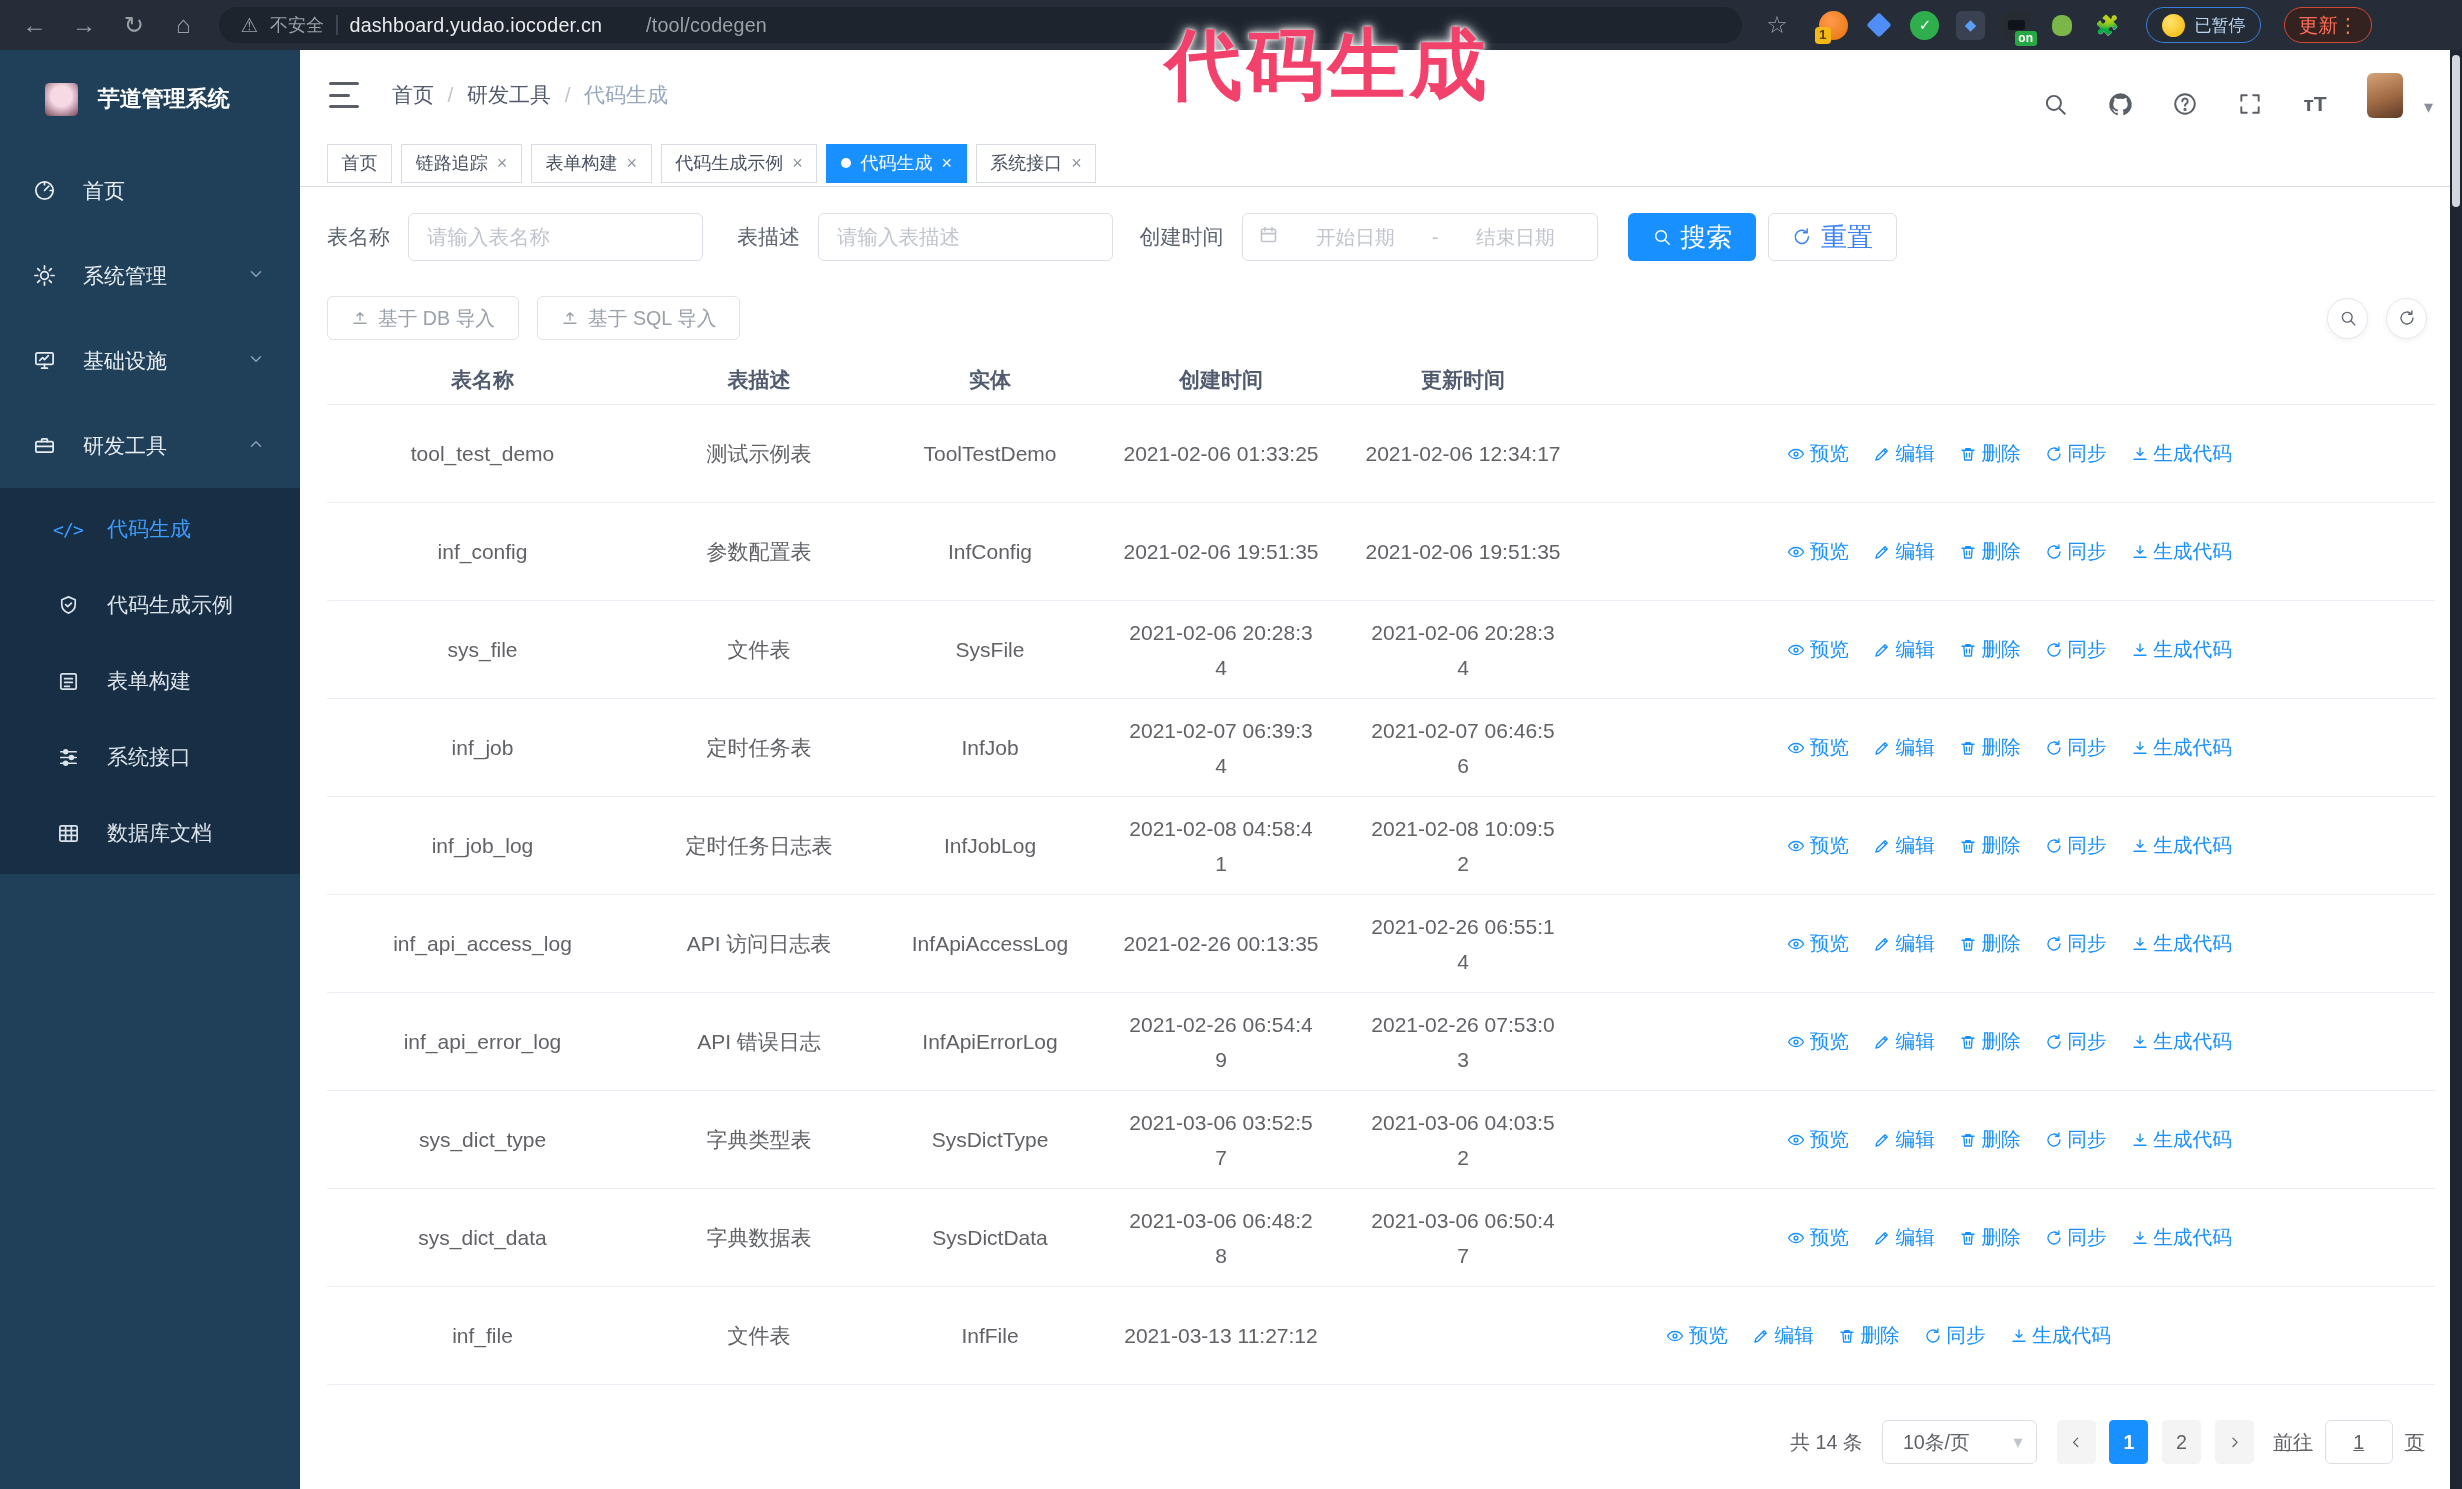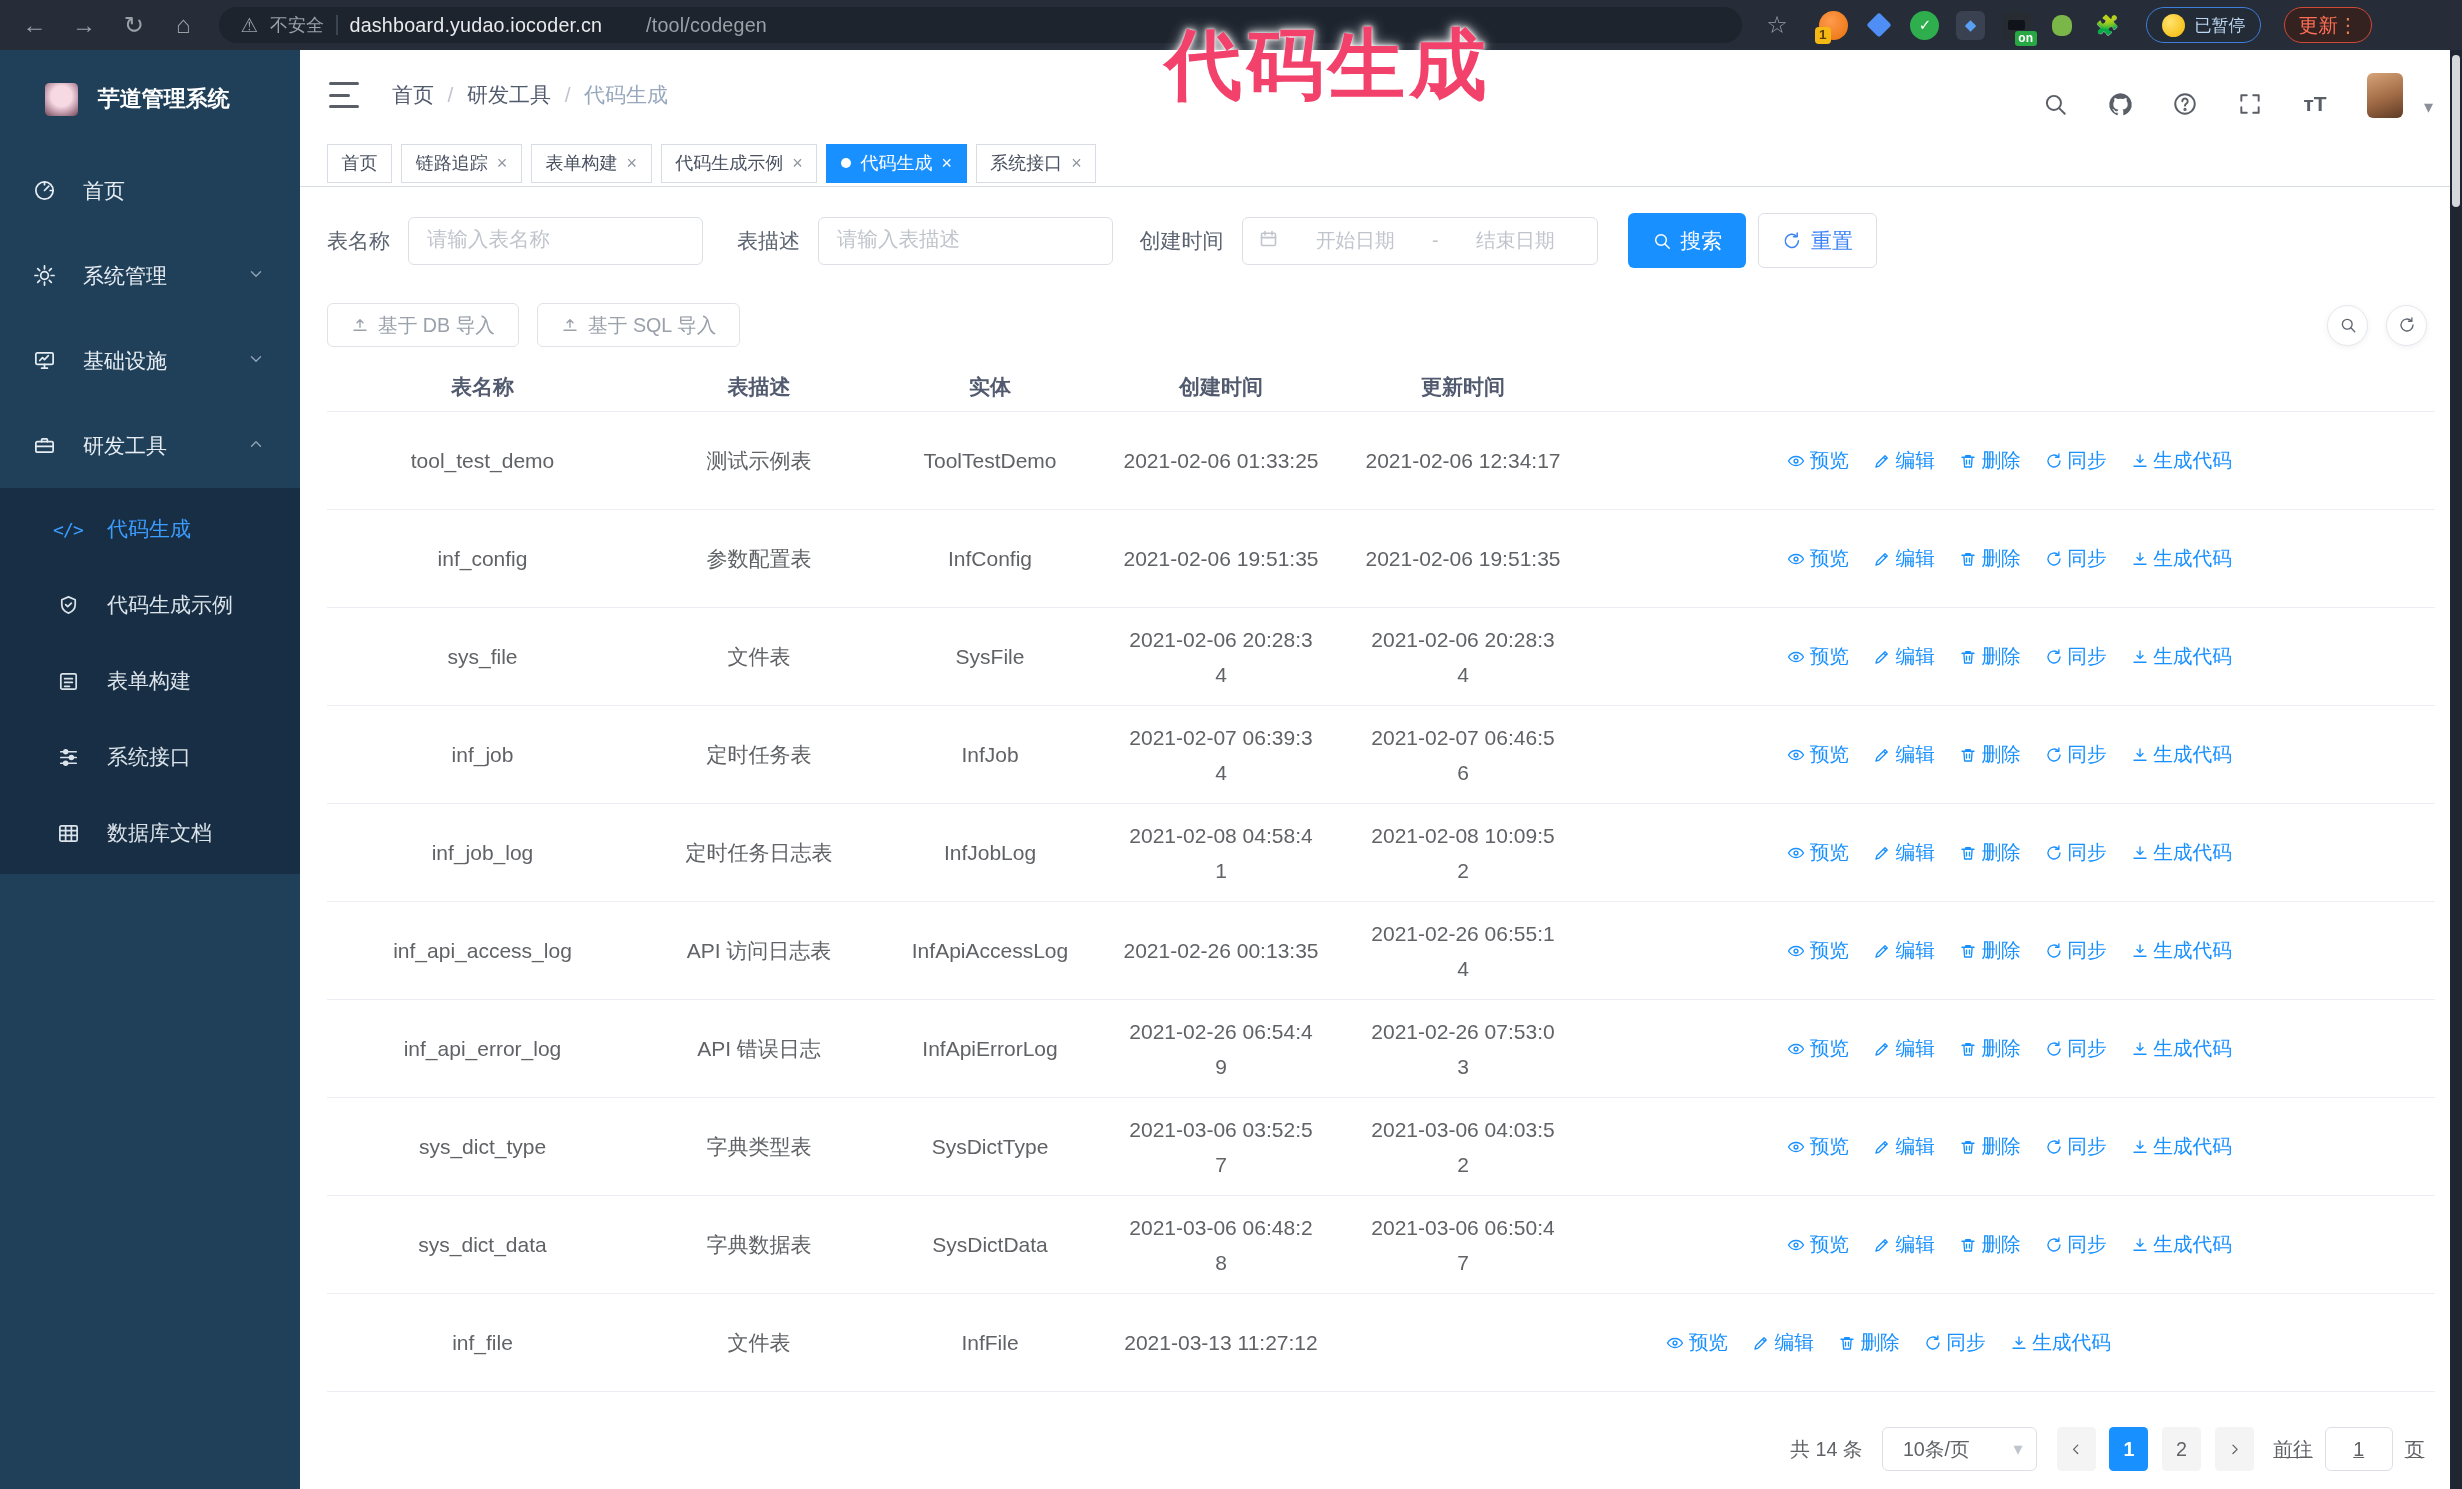--- a/index.html
+++ b/index.html
@@ -62,27 +62,27 @@
   .tag { height:39px; border:1.5px solid #d8dce5; background:#fff; color:#495060; font-size:18px; display:flex; align-items:center; padding:0 13.6px; gap:9px; cursor:pointer; }
   .tag .x { color:#9096a0; font-size:18px; }
   .tag.active { background:#1890ff; border-color:#1890ff; color:#fff; }
   .tag.active .x { color:#fff; }
   .tag-dot { width:10.6px; height:10.6px; border-radius:50%; background:#fff; }
 
   
   .content { flex:1; padding:26px 27px 0 27px; background:#fff; min-width:0; }
   .search-row { display:flex; align-items:center; }
   .f-label { font-size:21px; color:#5b6370; font-weight:500; margin-right:18px; white-space:nowrap; }
-  .inp { width:295px; height:48px; border:1.5px solid #dcdfe6; border-radius:6px; font-size:20.5px; color:#333; padding:0 18px; outline:none; font-family:Liberation Mono, monospace; }
+  .inp { width:295px; height:48px; border:1.5px solid #dcdfe6; border-radius:6px; font-size:20.5px; color:#333; padding:0 18px; outline:none; font-family:Liberation Sans, sans-serif; }
   .inp::placeholder { color:#c0c4cc; }
   .gap45 { width:34px; } .gap35 { width:26.5px; } .gap40 { width:30px; } .gap16 { width:12px; }
   .range { width:356px; height:48px; border:1.5px solid #dcdfe6; border-radius:6px; display:flex; align-items:center; padding:0 15px; gap:10.6px; color:#c0c4cc; font-size:19.7px; }
   .range .ph { flex:1; text-align:center; }
   .range .sep { color:#c0c4cc; }
-  .btn { height:55px; border-radius:6px; font-size:21px; display:inline-flex; align-items:center; justify-content:center; gap:9px; padding:0 23px; cursor:pointer; border:1.5px solid transparent; }
+  .btn { height:48px; border-radius:6px; font-size:26px; display:inline-flex; align-items:center; justify-content:center; gap:9px; padding:0 23px; cursor:pointer; border:1.5px solid transparent; }
   .btn.primary { background:#1890ff; color:#fff; }
   .btn.plain { background:#fff; border-color:#dcdfe6; color:#3b82f6; }
 
   .toolbar-row { margin-top:35px; display:flex; align-items:center; }
   .btn.import { height:44px; border-color:#e0e3e8; color:#9aa1ab; font-size:19.7px; background:#fff; }
   .btn.import + .btn.import { margin-left:18px; }
   .tool-circles { margin-left:auto; display:flex; gap:18px; padding-right:7.6px; }
   .circle-btn { width:41px; height:41px; border-radius:50%; border:1.5px solid #e4e7ec; background:#fff; box-shadow:0 1.5px 6px rgba(0,0,0,.06); display:flex; align-items:center; justify-content:center; color:#5f6670; cursor:pointer; }
 
   

